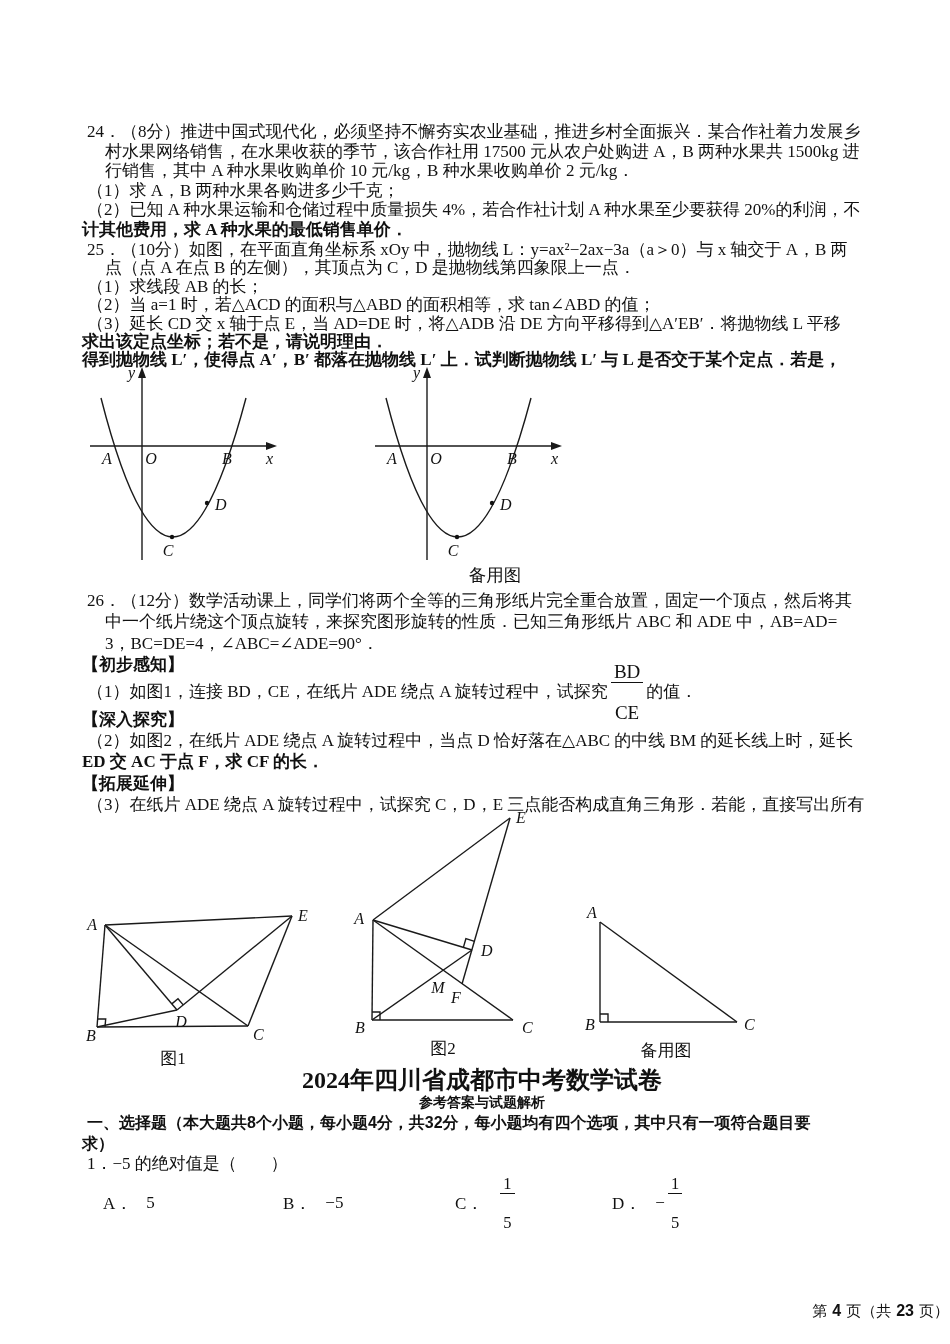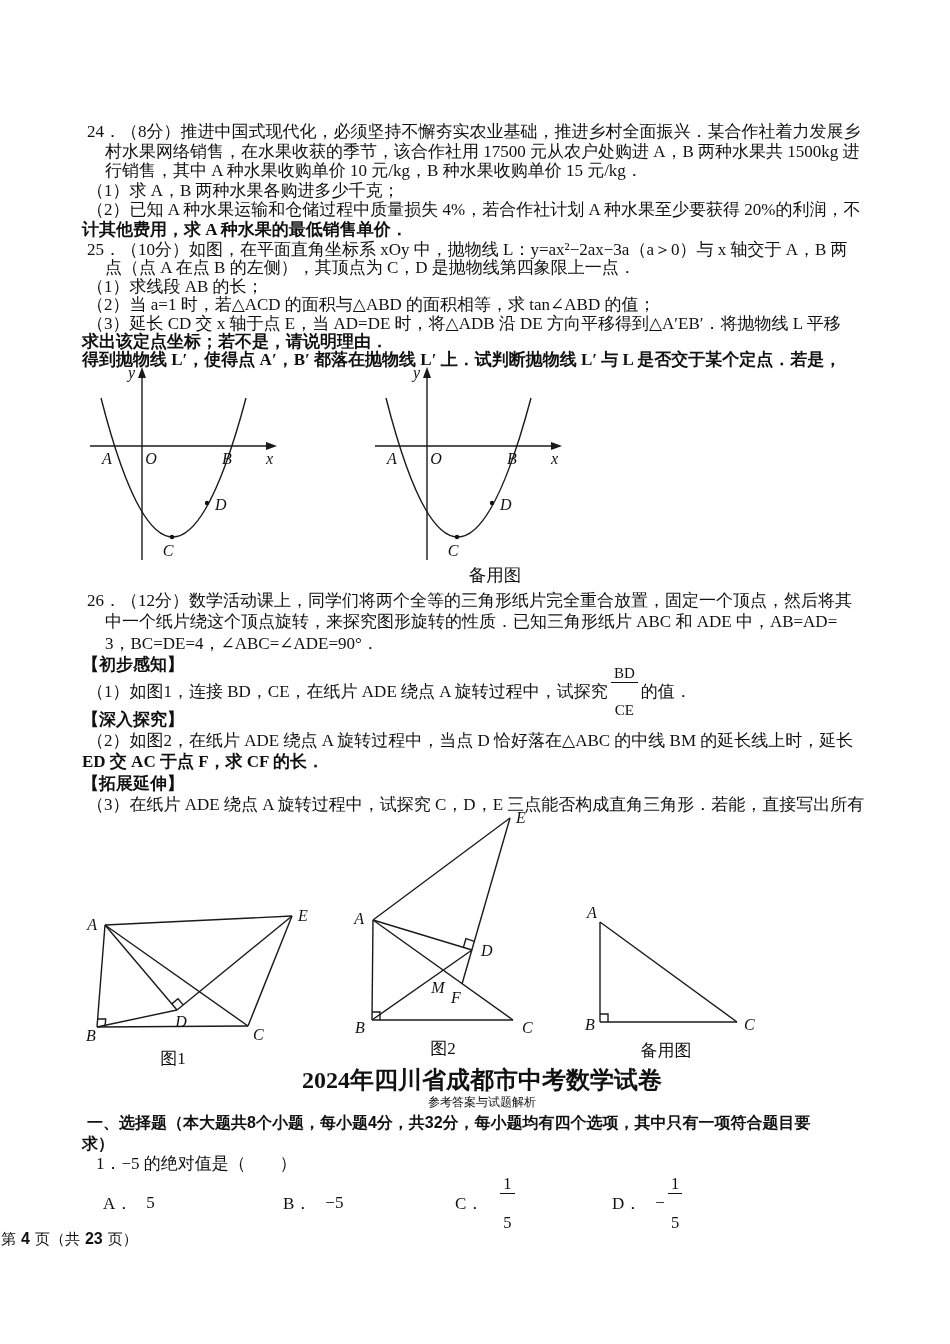--- a/index.html
+++ b/index.html
@@ -15,56 +15,56 @@
   .b25 .ln{line-height:18.4px;}
   .b26 .ln{line-height:21.4px;}
   .ml-num{margin-left:5px;}
   .ml-cont{margin-left:23px;}
   .ml-sub{margin-left:5px;}
   .ml-flush{margin-left:0;font-weight:bold;}
   .fracline{display:flex;align-items:center;height:33px;}
   .frac{display:inline-block;text-align:center;line-height:1.05;margin:0 3px;vertical-align:middle;}
   .frac .num{display:block;border-bottom:1.4px solid #111;padding:0 3px;}
   .frac .den{display:block;padding:0 3px;margin-top:20px;}
-  .p26frac{font-size:15px;}
+  .p26frac{font-size:19px;}
   
   .parafig{position:absolute;top:365px;left:82px;width:800px;height:225px;}
   .parafig svg{position:absolute;top:0;}
   .spare-caption{position:absolute;top:198px;left:288px;width:250px;text-align:center;font-size:17.5px;}
   .trifig{position:absolute;top:805px;left:85px;width:790px;height:268px;}
   .trifig svg{position:absolute;}
   svg .pt-label{font-family:"Liberation Serif","DejaVu Serif",serif;font-size:16px;font-style:italic;fill:#111;}
   svg .cap{font-family:"Liberation Serif","DejaVu Serif",serif;font-size:17px;font-style:normal;fill:#111;}
   .stroke{stroke:#1a1a1a;stroke-width:1.4;fill:none;}
   
   .answers{top:1066px;text-align:left;}
   .ans-title{font-weight:bold;font-size:24px;line-height:28px;text-align:center;white-space:nowrap;}
-  .ans-subtitle{font-weight:normal;font-size:12px;line-height:17px;text-align:center;
+  .ans-subtitle{font-weight:bold;font-size:14px;line-height:17px;text-align:center;
     font-family:"Liberation Sans","DejaVu Sans",sans-serif;margin-bottom:1px;}
   .section-line{font-weight:bold;font-size:16px;line-height:21px;white-space:nowrap;
     font-family:"Liberation Sans","DejaVu Sans",sans-serif;}
-  .q1-line{line-height:20px;margin-left:14px;white-space:nowrap;}
+  .q1-line{line-height:20px;margin-left:5px;white-space:nowrap;}
   .choices{position:relative;height:50px;margin-top:4px;}
   .choice{position:absolute;top:0;display:flex;align-items:center;height:50px;white-space:nowrap;}
   .choice .clabel{margin-right:14px;}
   .choice .frac{font-size:16.5px;}
   
-  .footer{position:absolute;top:1230px;left:0;width:950px;text-align:left;font-size:15px;}
+  .footer{position:absolute;top:1302px;left:0;width:950px;text-align:right;font-size:15px;}
   .footer span{margin:0 1px;}
   .fnum{font-family:"Liberation Sans","DejaVu Sans",sans-serif;font-weight:bold;font-size:16px;margin:0 4px !important;}
 </style>
 </head>
 <body>
 
 <div class="page">
 
   <section class="block b24" style="top:122px">
     <div class="ln ml-num">24．（8分）推进中国式现代化，必须坚持不懈夯实农业基础，推进乡村全面振兴．某合作社着力发展乡</div>
     <div class="ln ml-cont">村水果网络销售，在水果收获的季节，该合作社用 17500 元从农户处购进 A，B 两种水果共 1500kg 进</div>
-    <div class="ln ml-cont">行销售，其中 A 种水果收购单价 10 元/kg，B 种水果收购单价 15 元/kg．</div>
+    <div class="ln ml-cont">行销售，其中 A 种水果收购单价 10 元/kg，B 种水果收购单价 2 元/kg．</div>
     <div class="ln ml-sub">（1）求 A，B 两种水果各购进多少千克；</div>
     <div class="ln ml-sub">（2）已知 A 种水果运输和仓储过程中质量损失 4%，若合作社计划 A 种水果至少要获得 20%的利润，不</div>
     <div class="ln ml-flush">计其他费用，求 A 种水果的最低销售单价．</div>
   </section>
 
   <section class="block b25" style="top:241px">
     <div class="ln ml-num">25．（10分）如图，在平面直角坐标系 xOy 中，抛物线 L：y=ax²−2ax−3a（a＞0）与 x 轴交于 A，B 两</div>
     <div class="ln ml-cont">点（点 A 在点 B 的左侧），其顶点为 C，D 是抛物线第四象限上一点．</div>
     <div class="ln ml-sub">（1）求线段 AB 的长；</div>
     <div class="ln ml-sub">（2）当 a=1 时，若△ACD 的面积与△ABD 的面积相等，求 tan∠ABD 的值；</div>

